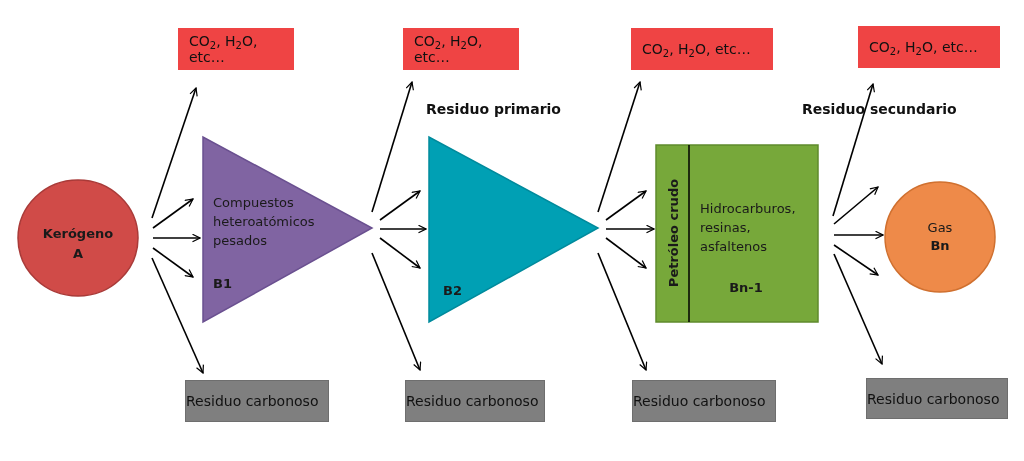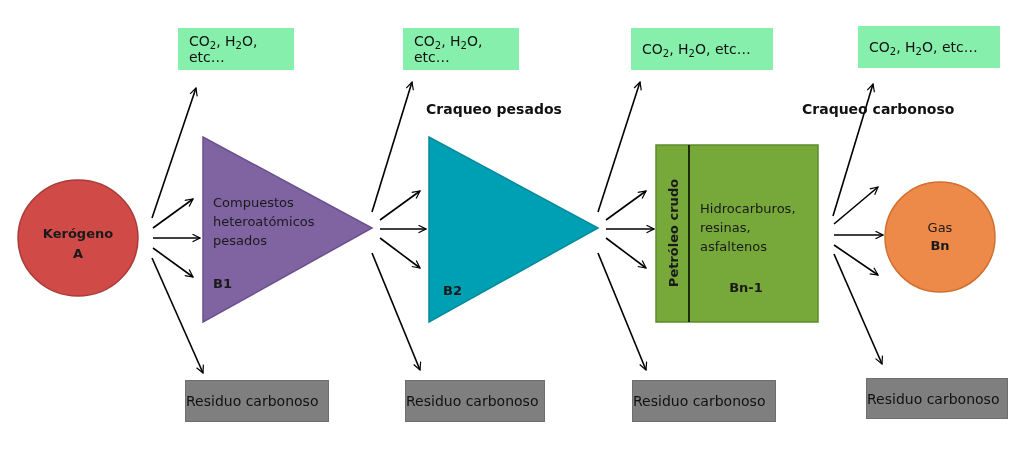--- a/index.html
+++ b/index.html
@@ -2,21 +2,21 @@
 <html><head>
 <meta charset="utf-8">
 <style>
   html, body { margin:0; padding:0; background:#ffffff; }
   body { width:1024px; height:461px; position:relative; overflow:hidden;
          font-family:"DejaVu Sans", "Liberation Sans", sans-serif; }
   svg { position:absolute; left:0; top:0; }
   .lbl { font-family:"DejaVu Sans", "Liberation Sans", sans-serif; fill:#1a1a1a; }
   .box { position:absolute; display:flex; align-items:center; 
          font-size:14px; color:#111; font-family:"DejaVu Sans", "Liberation Sans", sans-serif; }
-  .gas-box { background:#86efac; }
+  .gas-box { background:#ef4444; }
   .res-box { background:#7f7f7f; border:1px solid #6e6e6e; }
   .stage-label { position:absolute; font-weight:bold; font-size:14px; color:#111; white-space:nowrap; }
   sub { font-size:10px; vertical-align:-3px; line-height:0; }
 </style>
 </head>
 <body>
 
 <svg width="1024" height="461" viewBox="0 0 1024 461">
   <defs>
     <marker id="ah" viewBox="0 0 12 12" refX="11" refY="6" markerWidth="9" markerHeight="9" orient="auto-start-reverse" markerUnits="userSpaceOnUse">
@@ -75,22 +75,22 @@
 
   <g stroke="#000" stroke-width="1.6" fill="none">
     <line x1="833" y1="216" x2="873" y2="84" marker-end="url(#ah)"></line>
     <line x1="834" y1="224" x2="878" y2="187" marker-end="url(#ah)"></line>
     <line x1="834" y1="235" x2="883" y2="235" marker-end="url(#ah)"></line>
     <line x1="834" y1="245" x2="878" y2="275" marker-end="url(#ah)"></line>
     <line x1="834" y1="254" x2="882" y2="364" marker-end="url(#ah)"></line>
   </g>
 </svg>
 
-<div class="stage-label" style="left:426px; top:101px;">Craqueo pesados</div>
-<div class="stage-label" style="left:802px; top:101px;">Craqueo carbonoso</div>
+<div class="stage-label" style="left:426px; top:101px;">Residuo primario</div>
+<div class="stage-label" style="left:802px; top:101px;">Residuo secundario</div>
 
 <div class="box gas-box" style="left:178px; top:28px; width:116px; height:42px; justify-content:flex-start; padding-left:11px; box-sizing:border-box;">
   <span><span>CO</span><sub>2</sub><span>, H</span><sub>2</sub><span>O, etc…</span></span>
 </div>
 <div class="box gas-box" style="left:403px; top:28px; width:116px; height:42px; justify-content:flex-start; padding-left:11px; box-sizing:border-box;">
   <span><span>CO</span><sub>2</sub><span>, H</span><sub>2</sub><span>O, etc…</span></span>
 </div>
 <div class="box gas-box" style="left:631px; top:28px; width:142px; height:42px; justify-content:flex-start; padding-left:11px; box-sizing:border-box;">
   <span><span>CO</span><sub>2</sub><span>, H</span><sub>2</sub><span>O, etc…</span></span>
 </div>

